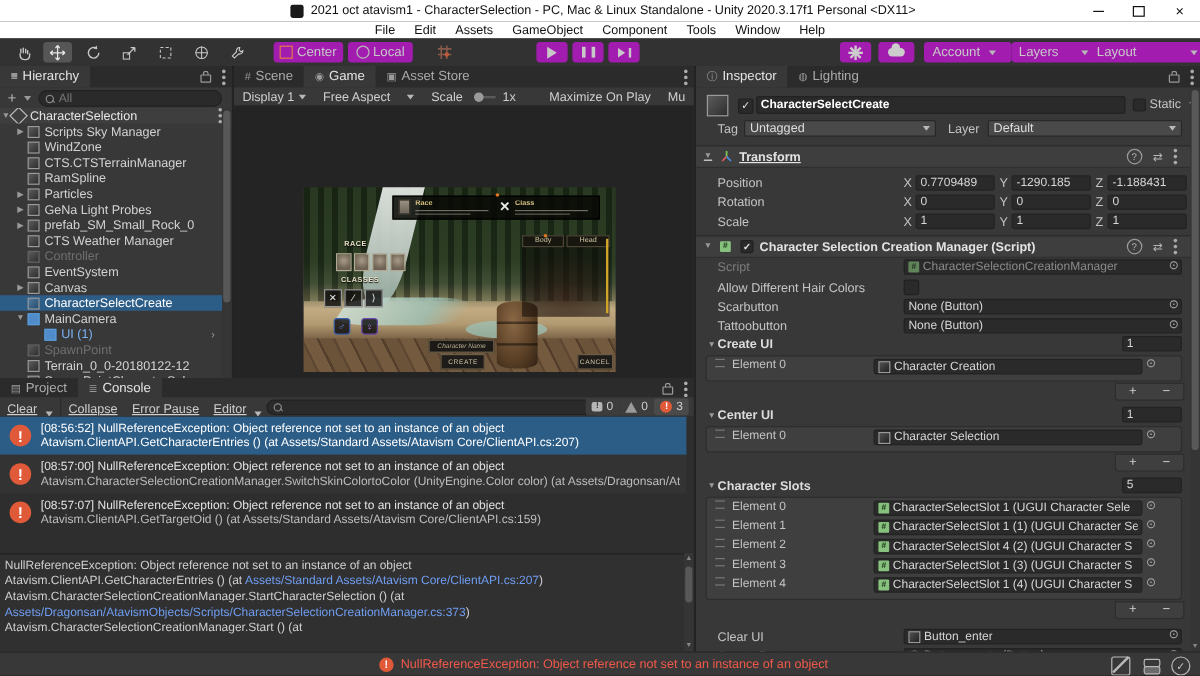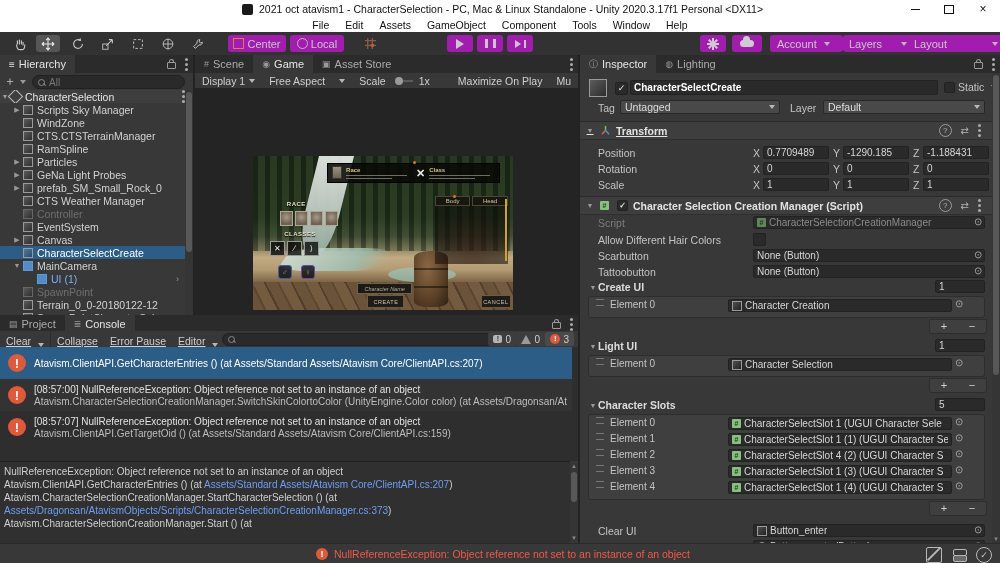--- a/index.html
+++ b/index.html
@@ -506,20 +506,21 @@
       </div>
     <div class="ccount" style="right:4px;background:#4a4a4a;">
         <span class="ico-err">!</span>
         <span>3</span>
       </div>
   </div>
   <div class="abs" id="console-entries" style="left:0;top:32px;right:0;height:114px;background:#2e2e2e;overflow:hidden;">
       <div class="centry sel" style="top: 0px;">
         <span class="bigerr">!</span>
         <div class="clines">
+          <div class="cl1">[08:56:52] NullReferenceException: Object reference not set to an instance of an object</div>
           <div class="cl2">Atavism.ClientAPI.GetCharacterEntries () (at Assets/Standard Assets/Atavism Core/ClientAPI.cs:207)</div>
         </div>
       </div>
       <div class="centry alt" style="top: 32px;">
         <span class="bigerr">!</span>
         <div class="clines">
           <div class="cl1">[08:57:00] NullReferenceException: Object reference not set to an instance of an object</div>
           <div class="cl2">Atavism.CharacterSelectionCreationManager.SwitchSkinColortoColor (UnityEngine.Color color) (at Assets/Dragonsan/At</div>
         </div>
       </div>
@@ -663,21 +664,21 @@
           </div>
           <span class="picker" style="position: relative; margin-left: 3px;">⊙</span>
         </div>
       </div>
       <div class="pm" style="left: 349px; top: 264px;">
         <span>+</span>
         <span>−</span>
       </div>
       <div class="irow" style="left: 8px; top: 285px; font-weight: bold; color: rgb(220, 220, 220);">
         <span class="foldarr">▼</span>
-        <span>Light UI</span>
+        <span>Center UI</span>
       </div>
       <div class="ifield" style="left: 355px; top: 284px; width: 50px;">1</div>
       <div class="listbox" style="top: 300px; height: 20px;">
         <div class="lrow" style="top: 2px;">
           <span class="handle"></span>
           <span style="width: 118px;">Element 0</span>
           <div class="ifield" style="position: relative; left: 0px; top: 0px; width: 224px;">
             <span class="micon-cube"></span>
             <span style="overflow: hidden;">Character Selection</span>
           </div>

